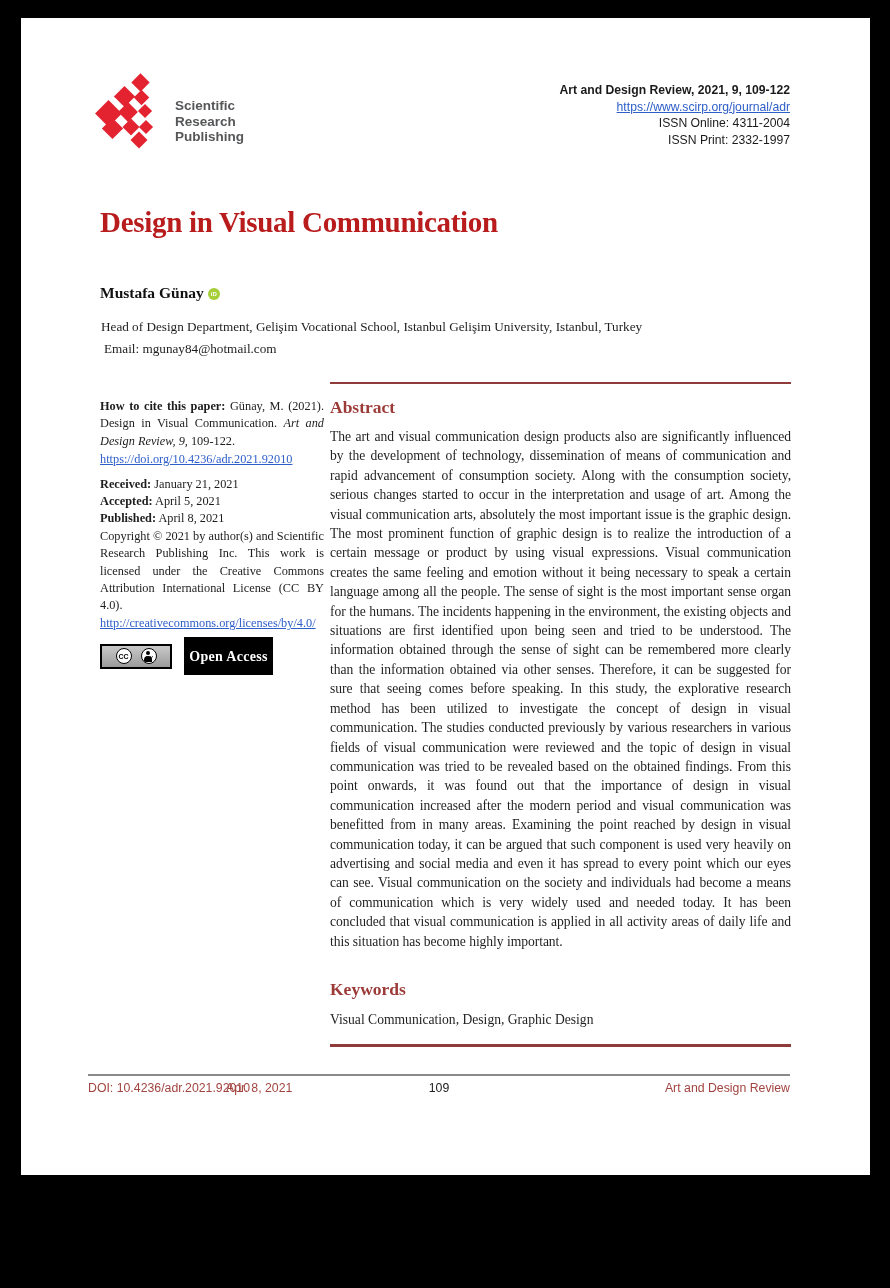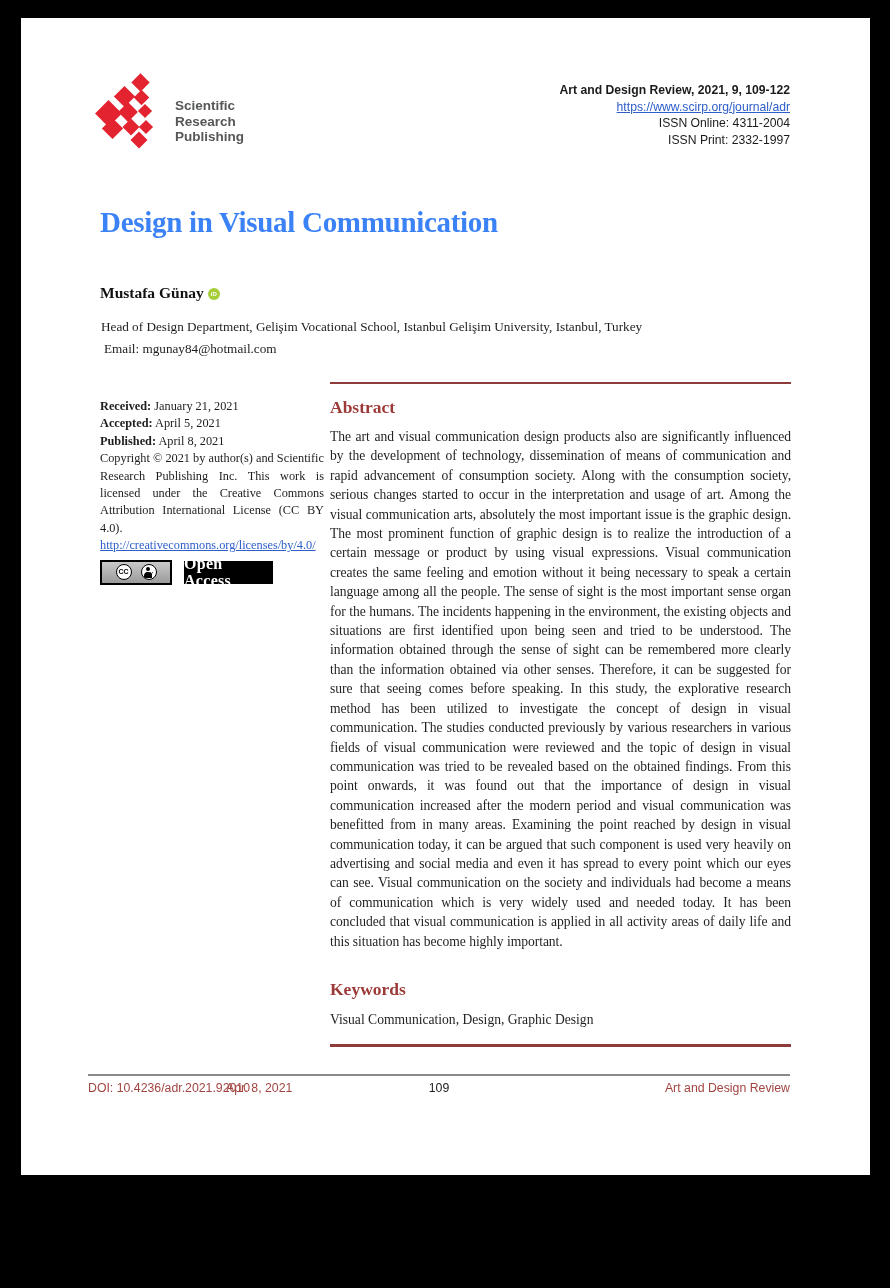--- a/index.html
+++ b/index.html
@@ -13,21 +13,21 @@
   .diamond{position:absolute;background:#e32330;transform:rotate(45deg);}
   .logo-text{margin-left:13px;padding-top:15px;font-family:"Liberation Sans",sans-serif;
              font-weight:bold;font-size:13.5px;line-height:15.5px;color:#565759;}
   .header-meta{position:absolute;right:80px;top:64px;text-align:right;
                font-family:"Liberation Sans",sans-serif;font-size:12.2px;line-height:16.5px;color:#1b1b1b;}
   .header-meta .journal-line{font-weight:bold;}
   a.link{color:#2d5ec9;text-decoration:underline;cursor:pointer;}
 
   
   .title{position:absolute;left:79px;top:188px;margin:0;font-size:29px;font-weight:bold;
-         color:#3b82f6;letter-spacing:-0.3px;}
+         color:#b91c1c;letter-spacing:-0.3px;}
   .author-line{position:absolute;left:79px;top:266px;font-size:15.5px;font-weight:bold;color:#111;}
   .orcid-icon{display:inline-block;width:12px;height:12px;border-radius:50%;background:#a6ce39;
               color:#fff;font-family:"Liberation Sans",sans-serif;font-size:6px;font-weight:bold;
               text-align:center;line-height:12px;vertical-align:2px;margin-left:4px;}
   .affiliation{position:absolute;left:80px;top:301px;font-size:13.2px;color:#1d1d1d;}
   .email-line{position:absolute;left:83px;top:323px;font-size:13.2px;color:#1d1d1d;}
 
   
   .sidebar{position:absolute;left:79px;top:380px;width:224px;font-size:12.3px;
            line-height:17.4px;color:#1d1d1d;}
@@ -43,22 +43,22 @@
   .cc-circle{width:16px;height:16px;border:1.5px solid #000;border-radius:50%;background:#fff;
              box-sizing:border-box;display:flex;align-items:center;justify-content:center;
              font-family:"Liberation Sans",sans-serif;font-size:7px;font-weight:bold;color:#000;}
   .person-circle{width:16px;height:16px;border:1.5px solid #000;border-radius:50%;background:#fff;
              box-sizing:border-box;position:relative;overflow:hidden;}
   .person-head{position:absolute;left:4.5px;top:2px;width:4px;height:4px;border-radius:50%;background:#000;}
   .person-body{position:absolute;left:2.5px;top:7px;width:8px;height:6px;background:#000;
                border-radius:4px 4px 0 0;}
   .cc-by{position:absolute;right:17px;bottom:-1px;font-family:"Liberation Sans",sans-serif;
          font-size:5px;font-weight:bold;color:#111;}
-  .oa-badge{width:89px;height:23px;background:#000;color:#fff;display:flex;align-items:center;
-            justify-content:center;font-size:16px;font-weight:bold;letter-spacing:0.3px;}
+  .oa-badge{width:89px;height:38px;background:#000;color:#fff;display:flex;align-items:center;
+            justify-content:center;font-size:14px;font-weight:bold;letter-spacing:0.3px;}
 
   
   .main{position:absolute;left:309px;top:364px;width:461px;border-top:2.5px solid #8e3b39;}
   .abstract-heading{margin:13px 0 0 0;font-size:17.5px;font-weight:bold;color:#9c3a38;}
   .abstract-text{margin-top:9px;height:546px;overflow:hidden;text-align:justify;
                  font-size:13.6px;line-height:19.4px;letter-spacing:-0.05px;color:#1f1f1f;}
   .keywords-heading{position:absolute;left:309px;top:961px;margin:0;font-size:17.5px;
                     font-weight:bold;color:#9c3a38;}
   .keywords-text{position:absolute;left:309px;top:994px;font-size:13.6px;color:#1f1f1f;}
   .rule-bottom{position:absolute;left:309px;top:1026px;width:461px;height:2.5px;background:#8e3b39;}
@@ -105,20 +105,27 @@
   </div>
 
   <h1 class="title">Design in Visual Communication</h1>
   <div class="author-line">
     <span>Mustafa Günay</span><span class="orcid-icon">iD</span>
   </div>
   <div class="affiliation">Head of Design Department, Gelişim Vocational School, Istanbul Gelişim University, Istanbul, Turkey</div>
   <div class="email-line">Email: mgunay84@hotmail.com</div>
 
   <div class="sidebar">
+    <p class="cite">
+      <b>How to cite this paper:</b>
+      <span>Günay, M. (2021). Design in Visual Communication.</span>
+      <i>Art and Design Review, 9,</i>
+      <span>109-122.</span><br>
+      <a class="link">https://doi.org/10.4236/adr.2021.92010</a>
+    </p>
     <p class="dates">
       <b>Received:</b>
       <span>January 21, 2021</span><br>
       <b>Accepted:</b>
       <span>April 5, 2021</span><br>
       <b>Published:</b>
       <span>April 8, 2021</span>
     </p>
     <p class="copyright">
       <span>Copyright © 2021 by author(s) and Scientific Research Publishing Inc. This work is licensed under the Creative Commons Attribution International License (CC BY 4.0).</span><br>

